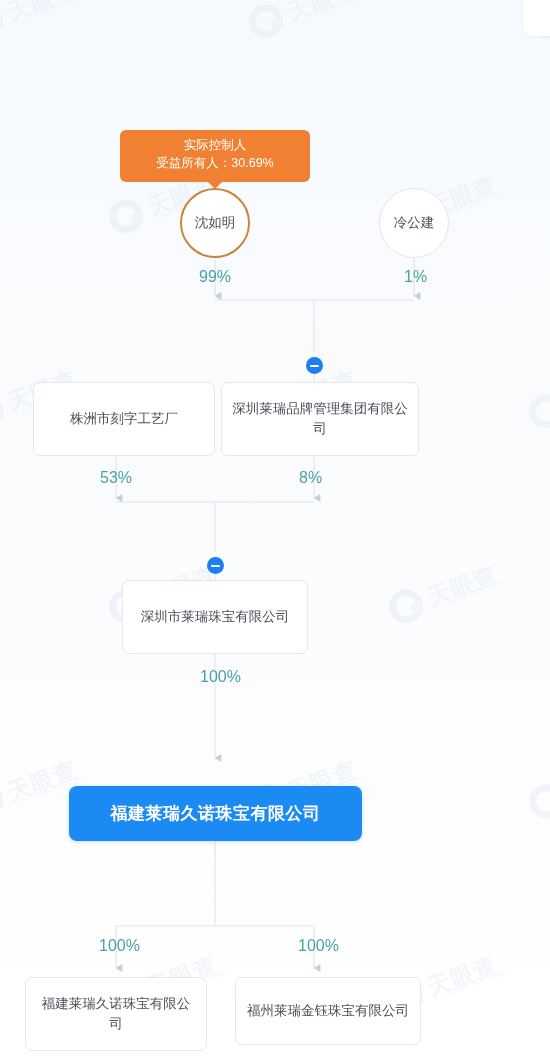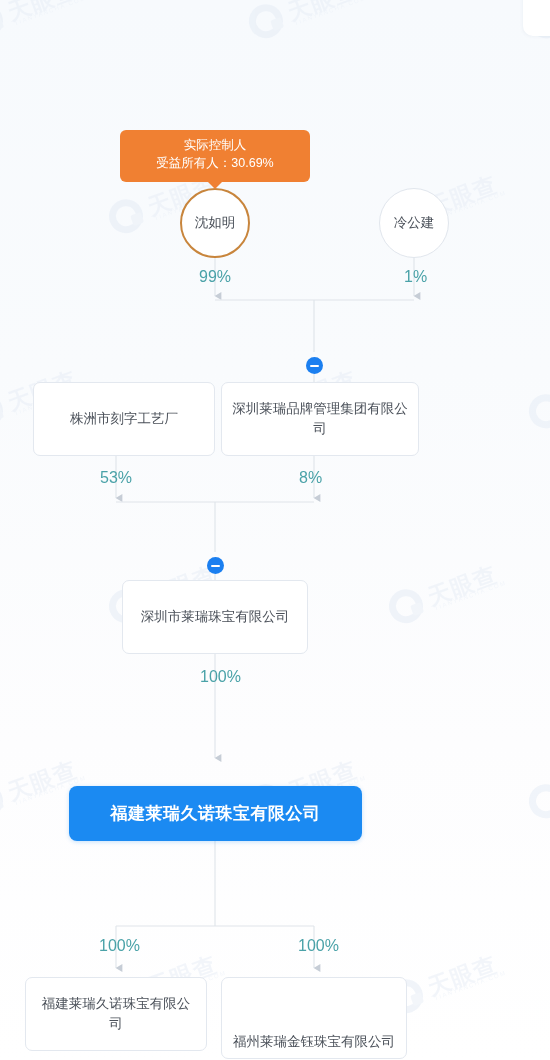--- a/index.html
+++ b/index.html
@@ -362,18 +362,18 @@
       <span>福建莱瑞久诺珠宝有限公司</span>
     </div>
 
     <div class="pct" style="left:99px; top:937px;">100%</div>
     <div class="pct" style="left:298px; top:937px;">100%</div>
 
     <div class="node box" style="left:25px; top:977px; width:182px; height:74px;">
       <span>福建莱瑞久诺珠宝有限公司</span>
     </div>
 
-    <div class="node box" style="left:221px; top:977px; width:186px; height:82px;align-items:flex-end;">
+    <div class="node box" style="left:235px; top:977px; width:186px; height:68px;">
       <span>福州莱瑞金钰珠宝有限公司</span>
     </div>
 
   </div>
 </div>
 
 </body></html>

